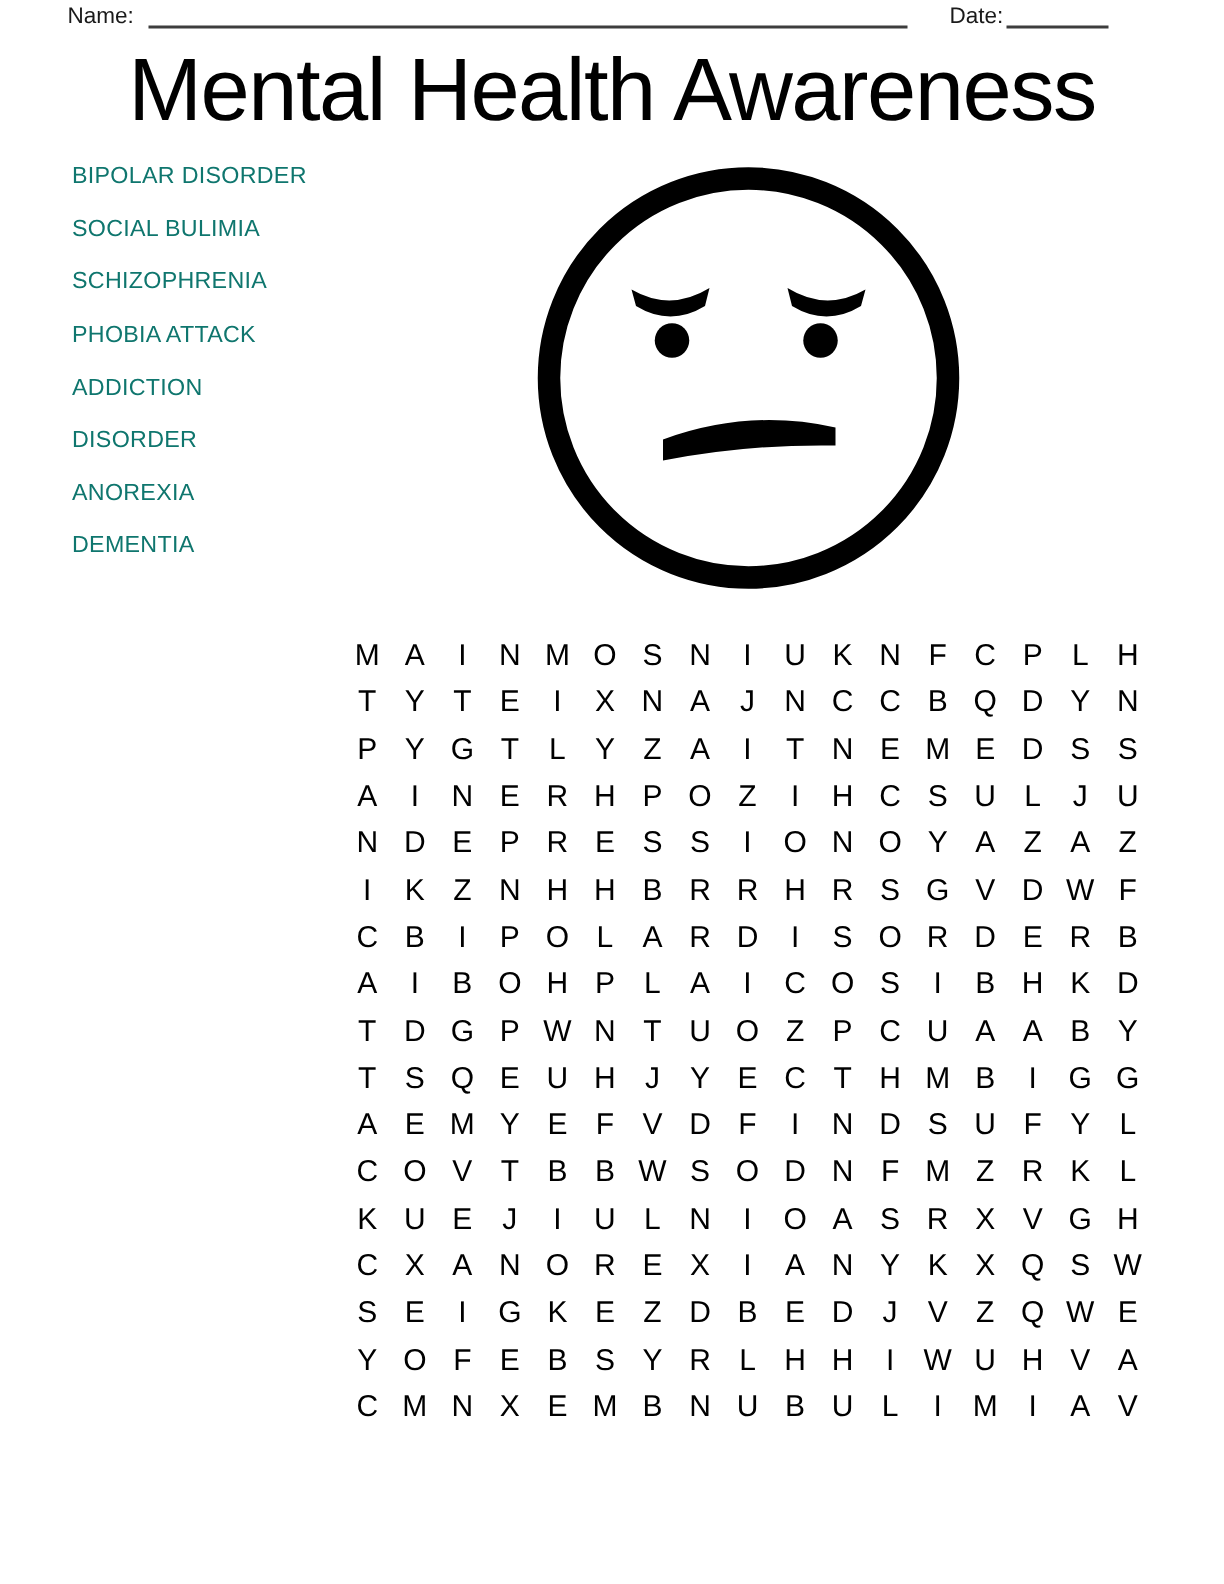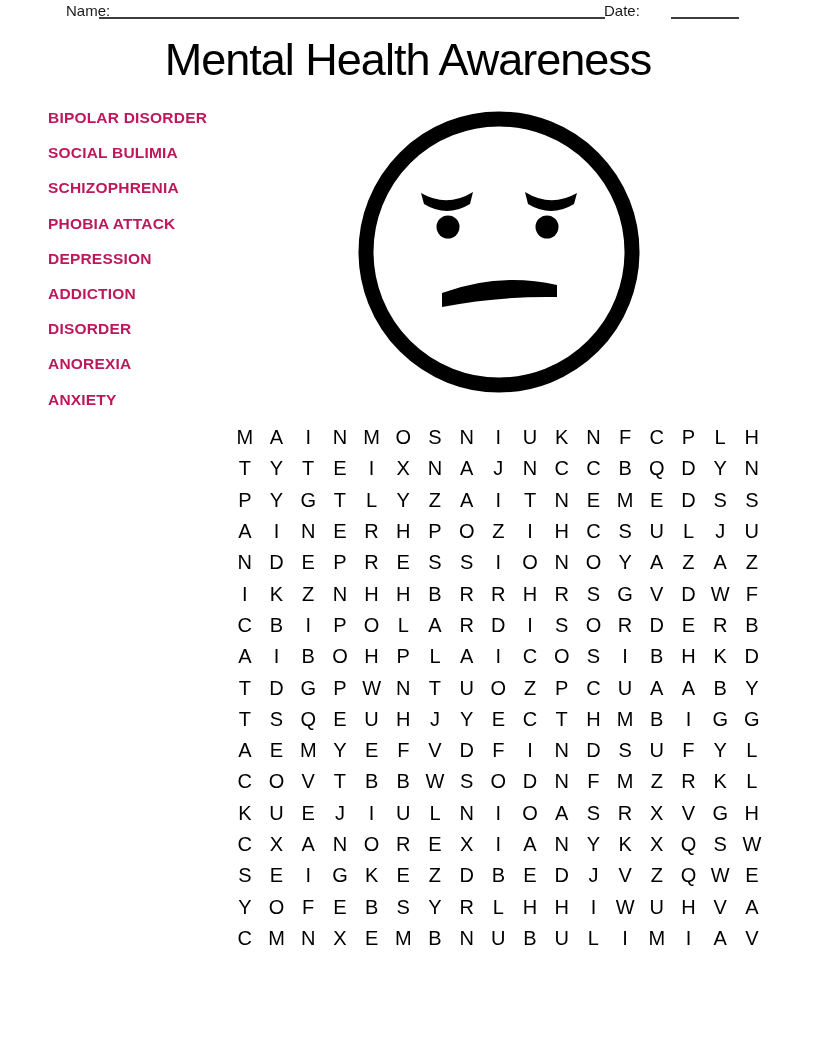--- a/index.html
+++ b/index.html
@@ -13,58 +13,57 @@
     overflow: hidden;
   }
 
   
   .hdr-label {
     position: absolute;
     top: 2px;
     font-size: 15px;
     color: #1a1a1a;
   }
-  #name-label { left: 45px; margin-left: 21px; }
-  #date-label { left: 604px; }
+  #name-label { left: 45px; }
+  #date-label { left: 633px; }
   .blank-line {
     position: absolute;
     top: 17px;
     border-bottom: 2px solid #3d3d3d;
   }
   #name-line { left: 99px; width: 506px; }
   #date-line { left: 671px; width: 68px; }
 
   
   .title {
     position: absolute;
     top: 34px;
     left: 0;
     width: 100%;
     text-align: center;
-    font-size: 45px;
+    font-size: 59px;
     line-height: 52px;
     letter-spacing: -1px;
     color: #000;
     white-space: nowrap;
   }
 
   
   .word-list {
     position: absolute;
     left: 48px;
     top: 100px;
     list-style: none;
   }
   .word-list li {
     font-size: 15.5px;
     line-height: 35.2px;
     letter-spacing: 0.2px;
     white-space: nowrap;
-    color: #be185d;
-    font-weight: bold;
+    color: #0f766e;
   }
 
   
   .face-icon {
     position: absolute;
     left: 351px;
     top: 104px;
     width: 296px;
     height: 296px;
   }
@@ -94,25 +93,24 @@
 <span id="date-label" class="hdr-label">Date:</span>
 <div id="date-line" class="blank-line"></div>
 
 <div class="title">Mental Health Awareness</div>
 
 <ul class="word-list">
     <li>BIPOLAR DISORDER</li>
     <li>SOCIAL BULIMIA</li>
     <li>SCHIZOPHRENIA</li>
     <li>PHOBIA ATTACK</li>
-    <li>DEPRESSION</li>
     <li>ADDICTION</li>
     <li>DISORDER</li>
     <li>ANOREXIA</li>
-    <li>ANXIETY</li>
+    <li>DEMENTIA</li>
   </ul>
 
 <svg class="face-icon" viewBox="351 104 296 296" xmlns="http://www.w3.org/2000/svg" aria-hidden="true">
   <circle cx="499" cy="252" r="133" fill="#ffffff" stroke="#000000" stroke-width="15"></circle>
 
   <path fill="#000000" d="M 421 193 Q 447 208 473 192 L 470 204 Q 447 218 424 204 Z"></path>
   <path fill="#000000" d="M 525 192 Q 551 208 577 193 L 574 204 Q 551 218 528 204 Z"></path>
 
   <circle cx="448" cy="227" r="11.5" fill="#000000"></circle>
   <circle cx="547" cy="227" r="11.5" fill="#000000"></circle>

